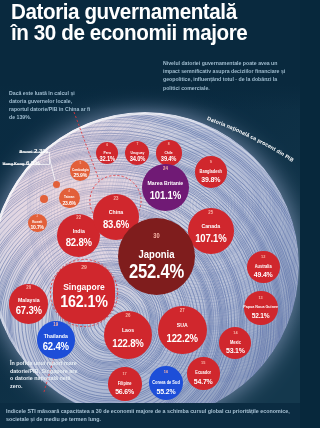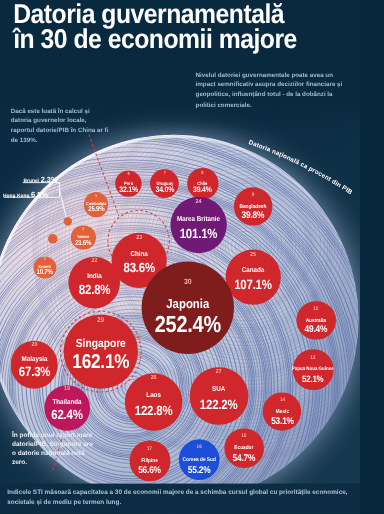--- a/index.html
+++ b/index.html
@@ -426,21 +426,21 @@
       <div class="bub" style="left: 149px; top: 366px; width: 34px; height: 34px; background: #1d4ed8;">
         <span class="rk" style="font-size: 4.3px; color: rgb(247, 179, 165); top: 4.439px;">16</span>
         <span class="nm" style="font-size: 4.5px; top: 14.885px;">Coreea de Sud</span>
         <span class="vl" style="font-size: 8.1px; top: 21.523px;">55.2%</span>
       </div>
       <div class="bub" style="left: 108.4px; top: 367.4px; width: 33.2px; height: 33.2px; background: rgb(208, 39, 45);">
         <span class="rk" style="font-size: 4.3px; color: rgb(247, 179, 165); top: 4.287px;">17</span>
         <span class="nm" style="font-size: 4.5px; top: 14.485px;">Filipine</span>
         <span class="vl" style="font-size: 8.1px; top: 20.927px;">56.6%</span>
       </div>
-      <div class="bub" style="left: 37.2px; top: 321.2px; width: 37.6px; height: 37.6px; background: #be185d;">
+      <div class="bub" style="left: 37.2px; top: 321.2px; width: 37.6px; height: 37.6px; background: #1d4ed8;">
         <span class="rk" style="font-size: 4.9px; color: rgb(247, 179, 165); top: 1.833px;">19</span>
         <span class="nm" style="font-size: 5.9px; top: 12.831px;">Thailanda</span>
         <span class="vl" style="font-size: 11.1px; top: 19.787px;">62.4%</span>
       </div>
       <div class="bub" style="left: 8.7px; top: 284.2px; width: 39.6px; height: 39.6px; background: rgb(208, 39, 45);">
         <span class="rk" style="font-size: 4.9px; color: rgb(247, 179, 165); top: 2.053px;">20</span>
         <span class="nm" style="font-size: 5.9px; top: 13.661px;">Malaysia</span>
         <span class="vl" style="font-size: 11.1px; top: 21.117px;">67.3%</span>
       </div>
       <div class="bub" style="left: 56.7px; top: 213.7px; width: 43.6px; height: 43.6px; background: rgb(208, 39, 45);">
@@ -466,21 +466,21 @@
       <div class="bub" style="left: 104px; top: 311px; width: 48px; height: 48px; background: rgb(208, 39, 45);">
         <span class="rk" style="font-size: 4.9px; color: rgb(247, 179, 165); top: 2.977px;">26</span>
         <span class="nm" style="font-size: 5.9px; top: 17.147px;">Laos</span>
         <span class="vl" style="font-size: 11.1px; top: 26.703px;">122.8%</span>
       </div>
       <div class="bub" style="left: 158.3px; top: 305.8px; width: 48.4px; height: 48.4px; background: rgb(208, 39, 45);">
         <span class="rk" style="font-size: 4.9px; color: rgb(247, 179, 165); top: 3.021px;">27</span>
         <span class="nm" style="font-size: 5.9px; top: 17.313px;">SUA</span>
         <span class="vl" style="font-size: 11.1px; top: 26.969px;">122.2%</span>
       </div>
-      <div class="bub" style="left: 53px; top: 262px; width: 62px; height: 62px; background: rgb(208, 39, 45);">
+      <div class="bub" style="left: 53px; top: 262px; width: 62px; height: 62px; background: rgb(208, 39, 45); border-radius: 26px;">
         <span class="rk" style="font-size: 5.7px; color: rgb(247, 179, 165); top: 2.901px;">29</span>
         <span class="nm" style="font-size: 9.7px; top: 20.241px;">Singapore</span>
         <span class="vl" style="font-size: 16.6px; top: 32.498px;">162.1%</span>
       </div>
       <div class="bub" style="left: 117.5px; top: 217.5px; width: 77px; height: 77px; background: #7f1d1d;">
         <span class="rk" style="font-size: 6.4px; color: rgb(247, 179, 165); top: 15.472px;">30</span>
         <span class="nm" style="font-size: 10.8px; top: 31.499px;">Japonia</span>
         <span class="vl" style="font-size: 19.3px; top: 44.829px;">252.4%</span>
       </div>
     </div>

